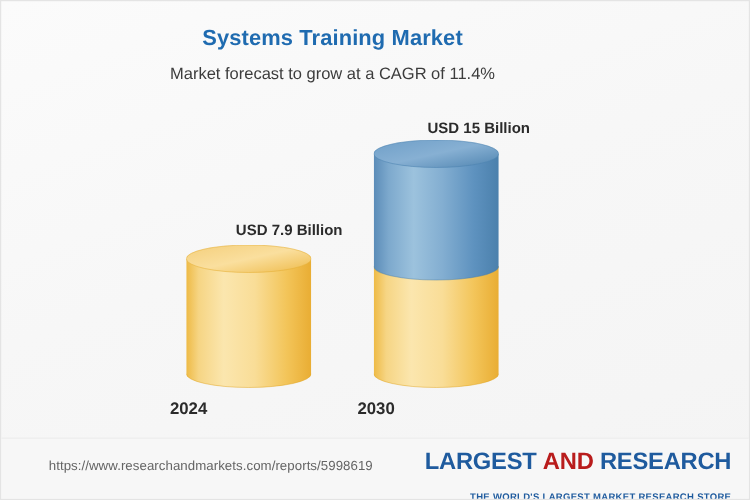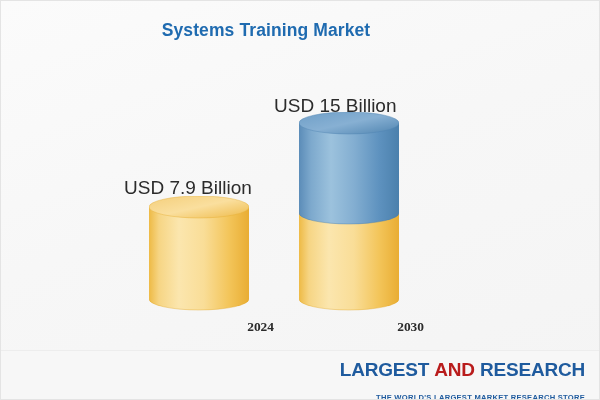--- a/index.html
+++ b/index.html
@@ -64,40 +64,39 @@
     top: 0;
   }
   .bar-group.g2024 { left: 123px; }
   .bar-group.g2030 { left: 273px; }
 
   
   .value-label {
     position: absolute;
     width: 150px;
     left: 0;
-    text-align: left;
-    font-size: 19px;
-    font-weight: normal;
+    text-align: right;
+    font-size: 12px;
+    font-weight: bold;
     color: #2b2b2b;
     white-space: nowrap;
   }
   .g2024 .value-label { top: 176px; }
   .g2030 .value-label { top: 94px; }
 
   
   .year-label {
     position: absolute;
     width: 150px;
-    left: 0;
+    left: 12px;
     top: 318px;
-    text-align: right;
+    text-align: left;
     font-size: 13.4px;
     font-weight: bold;
     color: #2b2b2b;
-    font-family: Liberation Serif, serif;
   }
 
   
   .cyl {
     position: absolute;
     left: 25px;
     width: 100px;
   }
   .cyl svg { display: block; }
 
@@ -143,20 +142,21 @@
     white-space: nowrap;
   }
 </style>
 </head>
 <body>
 
 <div class="card">
 
   <div class="header">
     <div class="chart-title">Systems Training Market</div>
+    <div class="chart-subtitle">Market forecast to grow at a CAGR of 11.4%</div>
   </div>
 
   <div class="plot">
 
     <div class="bar-group g2024">
       <div class="value-label">USD 7.9 Billion</div>
 
       <div class="cyl" style="top:195px;">
         <svg width="100" height="118" viewBox="0 0 100 118">
           <defs>
@@ -227,20 +227,21 @@
           <ellipse cx="50" cy="11" rx="50" ry="11" fill="none" stroke="#4d83b0" stroke-width="0.8" opacity=".55"></ellipse>
         </svg>
       </div>
 
       <div class="year-label">2030</div>
     </div>
 
   </div>
 
   <div class="footer">
+    <div class="footer-url">https://www.researchandmarkets.com/reports/5998619</div>
 
     <div class="logo">
       <div class="logo-main"><span>LARGEST</span><span>&nbsp;</span><span class="logo-and">AND</span><span>&nbsp;</span><span>RESEARCH</span></div>
       <div class="logo-tag">THE WORLD'S LARGEST MARKET RESEARCH STORE</div>
     </div>
   </div>
 
 </div>
 
 </body></html>

